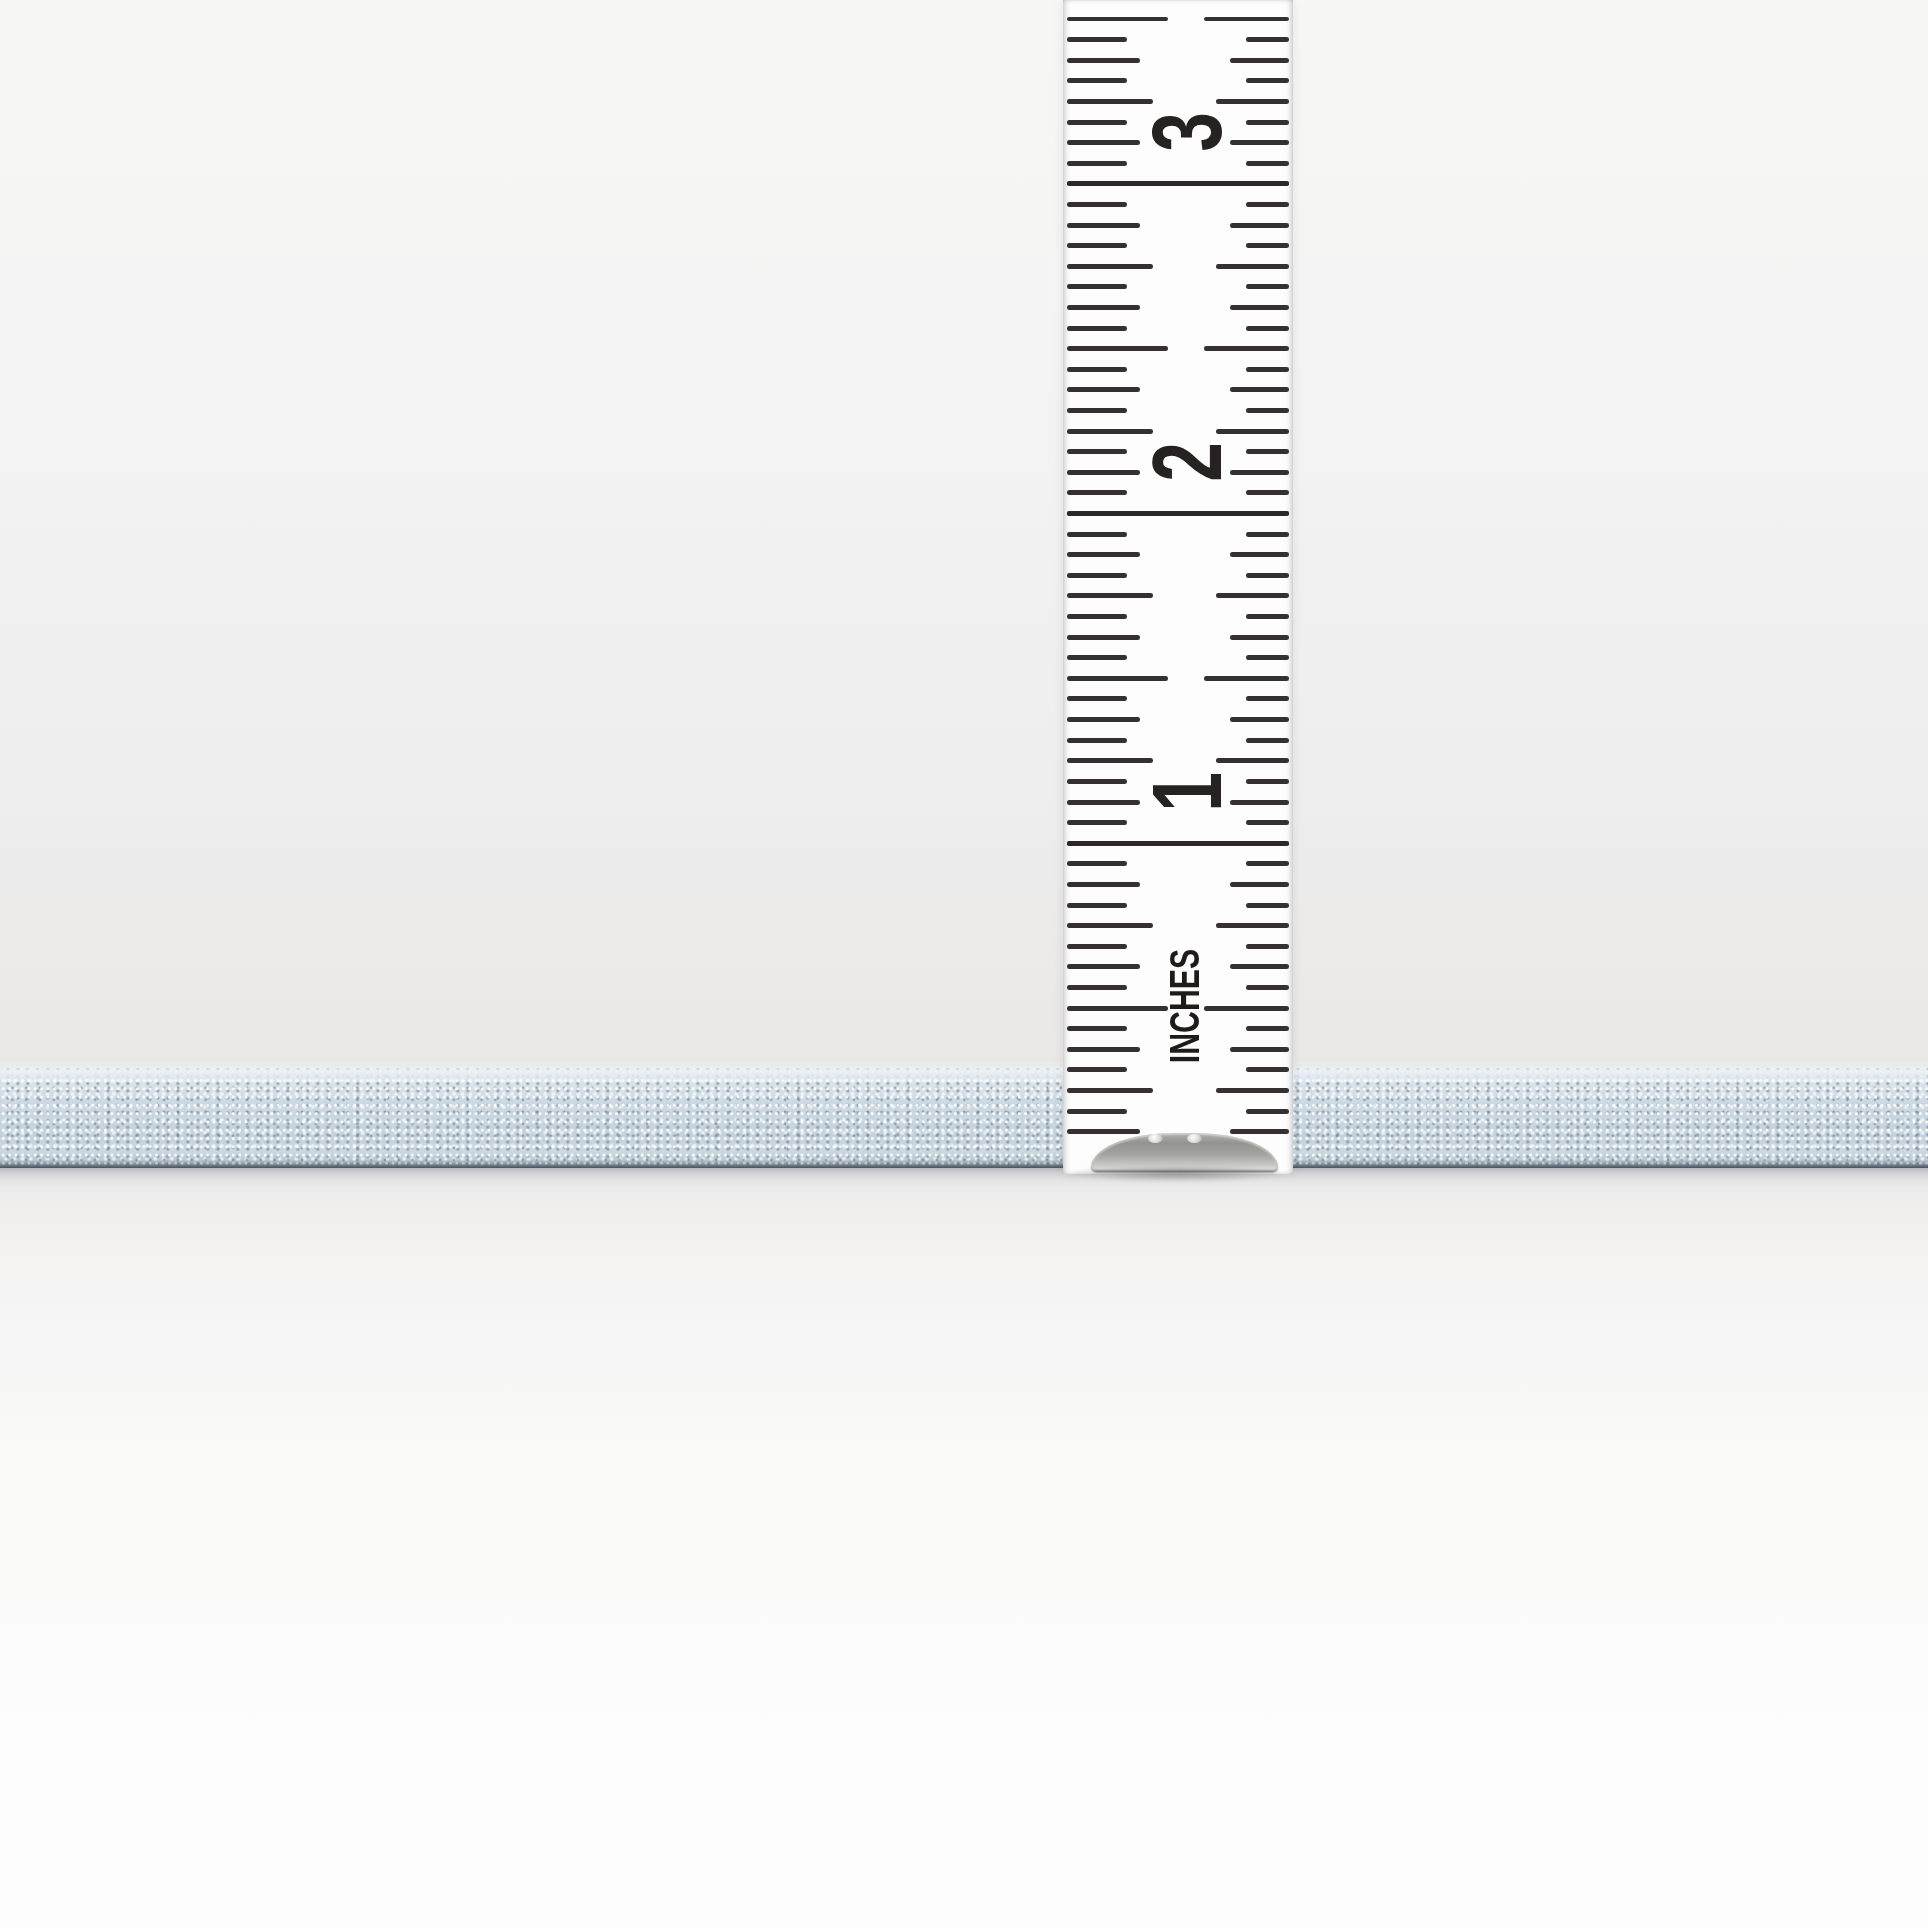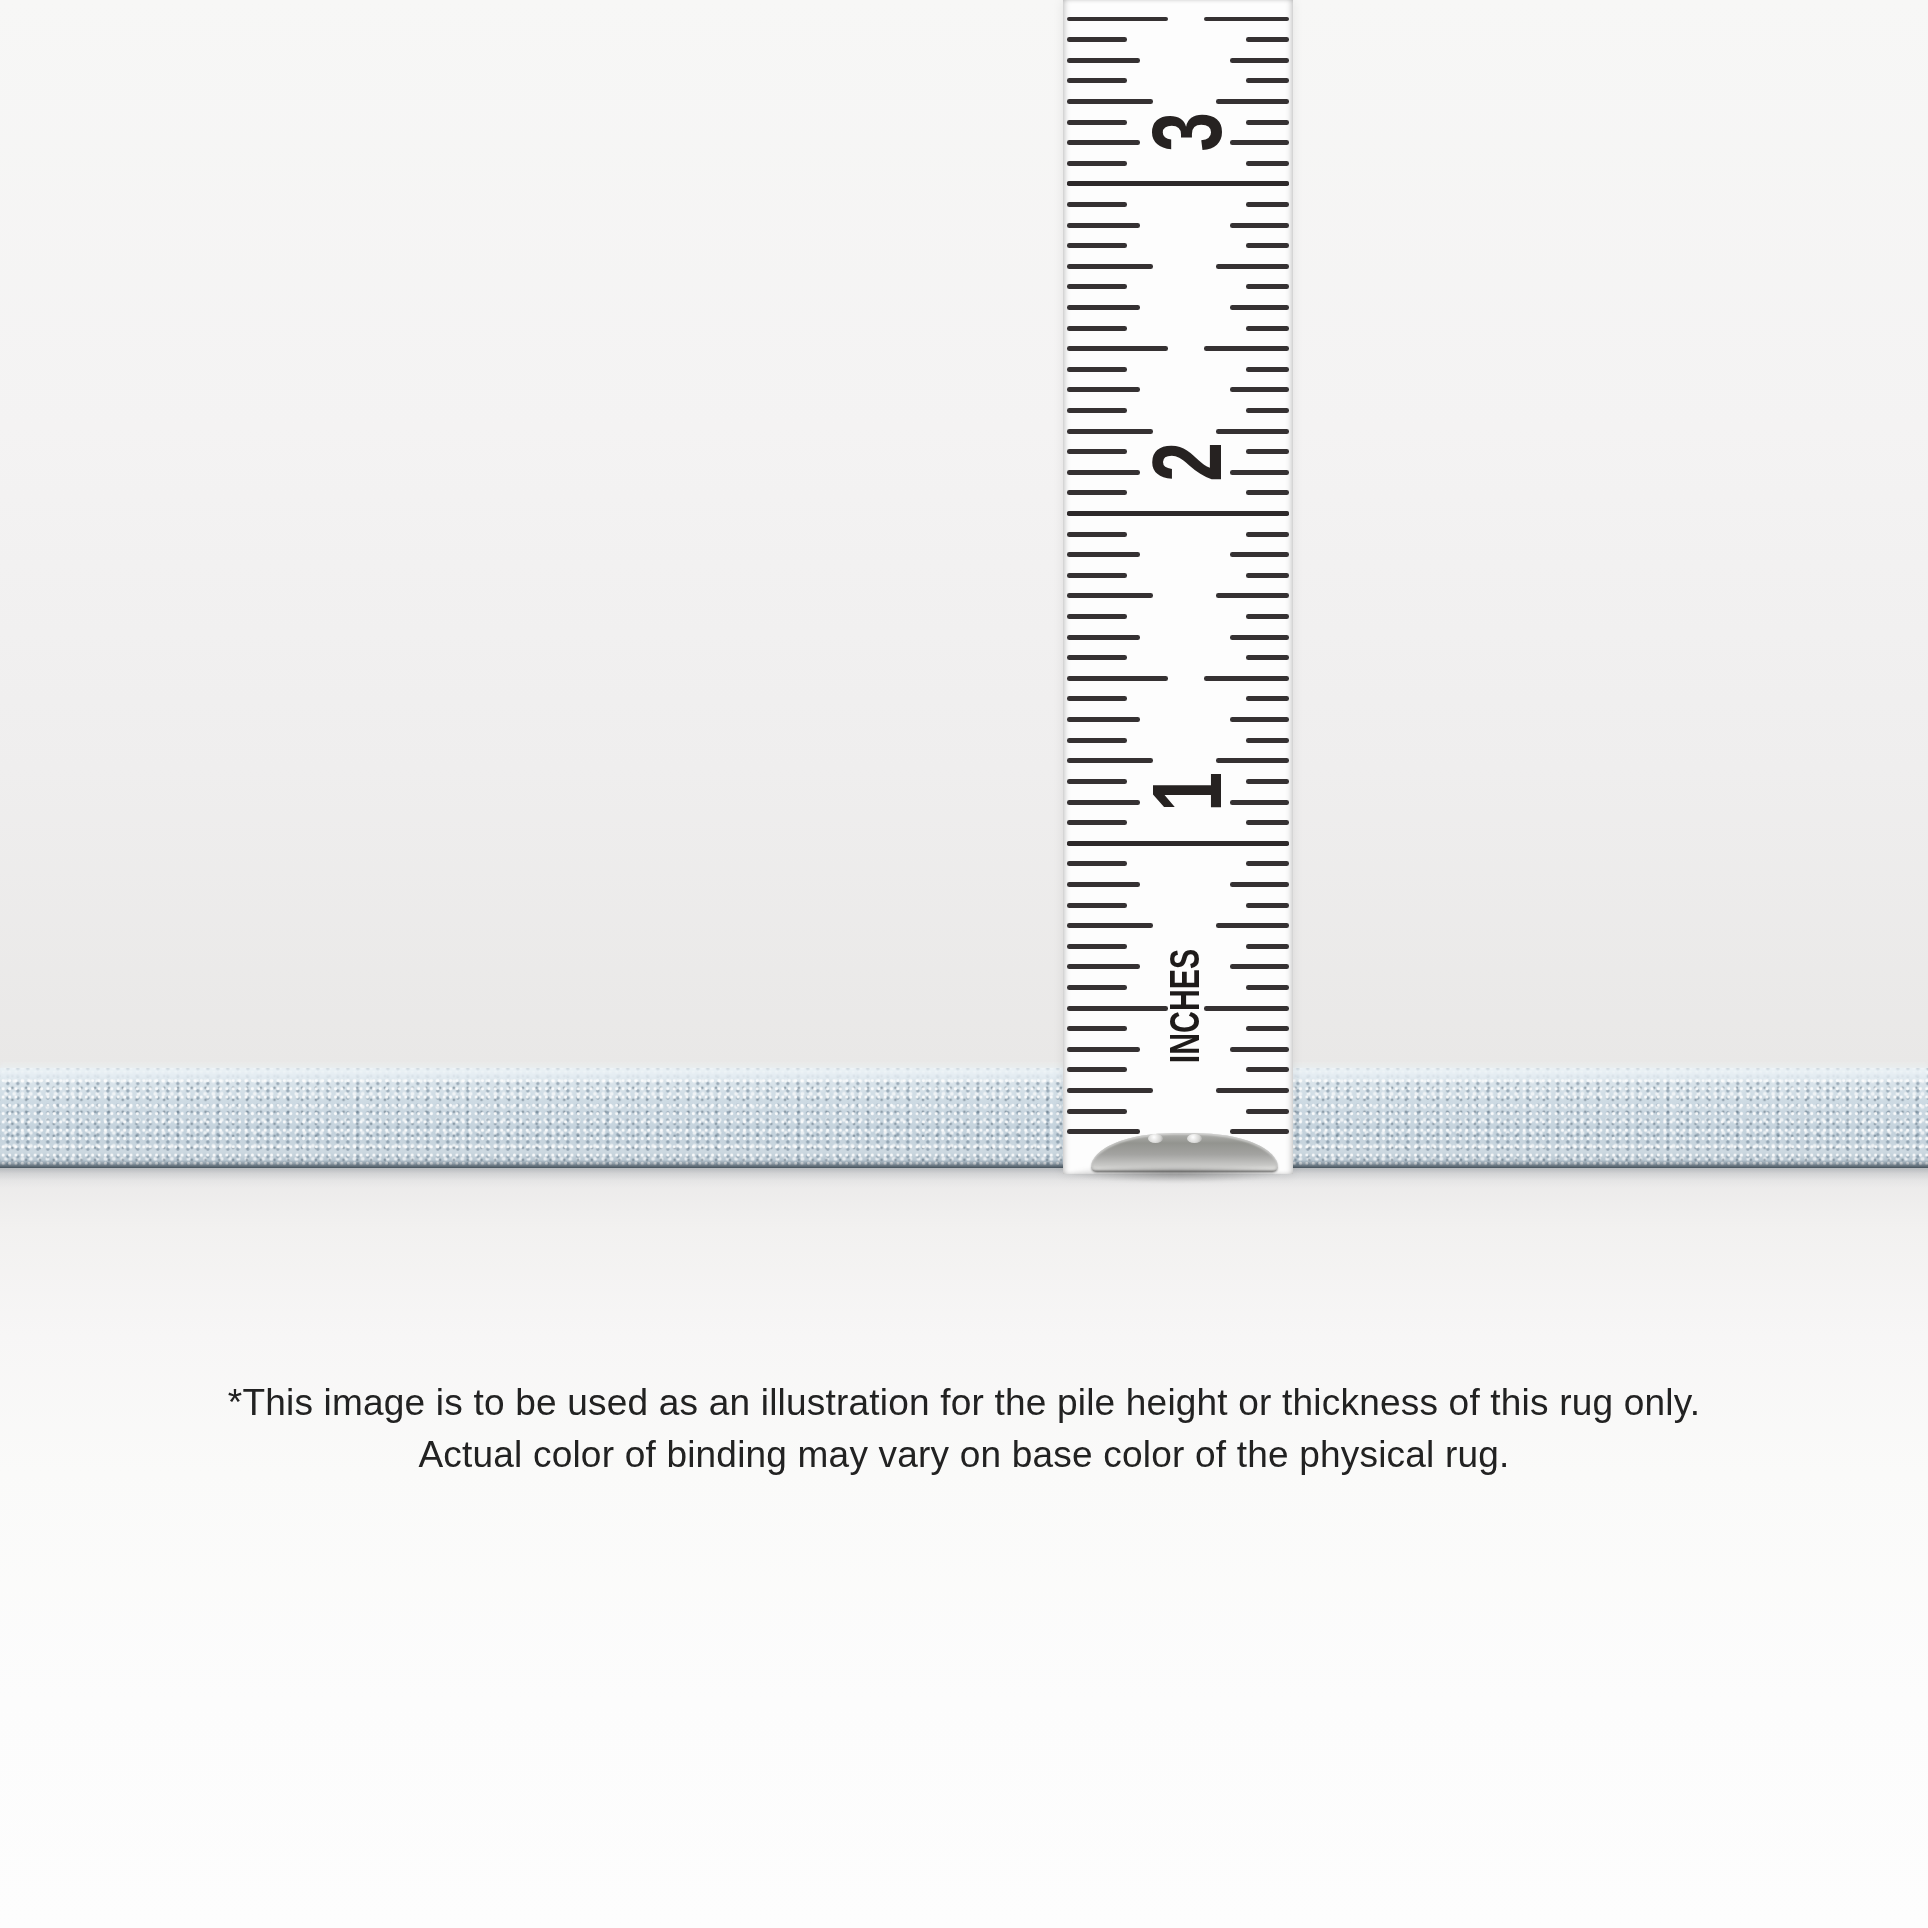--- a/index.html
+++ b/index.html
@@ -236,19 +236,15 @@
         <div class="inch-num" style="top: 462px;">2</div>
         <div class="inch-num" style="top: 132px;">3</div>
       </div>
     <div class="metal-cap">
       <span class="rivet r1"></span>
       <span class="rivet r2"></span>
     </div>
   </div>
   <div class="cap-shadow"></div>
 
-  <div class="disclaimer">
-    <div>*This image is to be used as an illustration for the pile height or thickness of this rug only.</div>
-    <div>Actual color of binding may vary on base color of the physical rug.</div>
-  </div>
 
 </div>
 
 
 </body></html>

